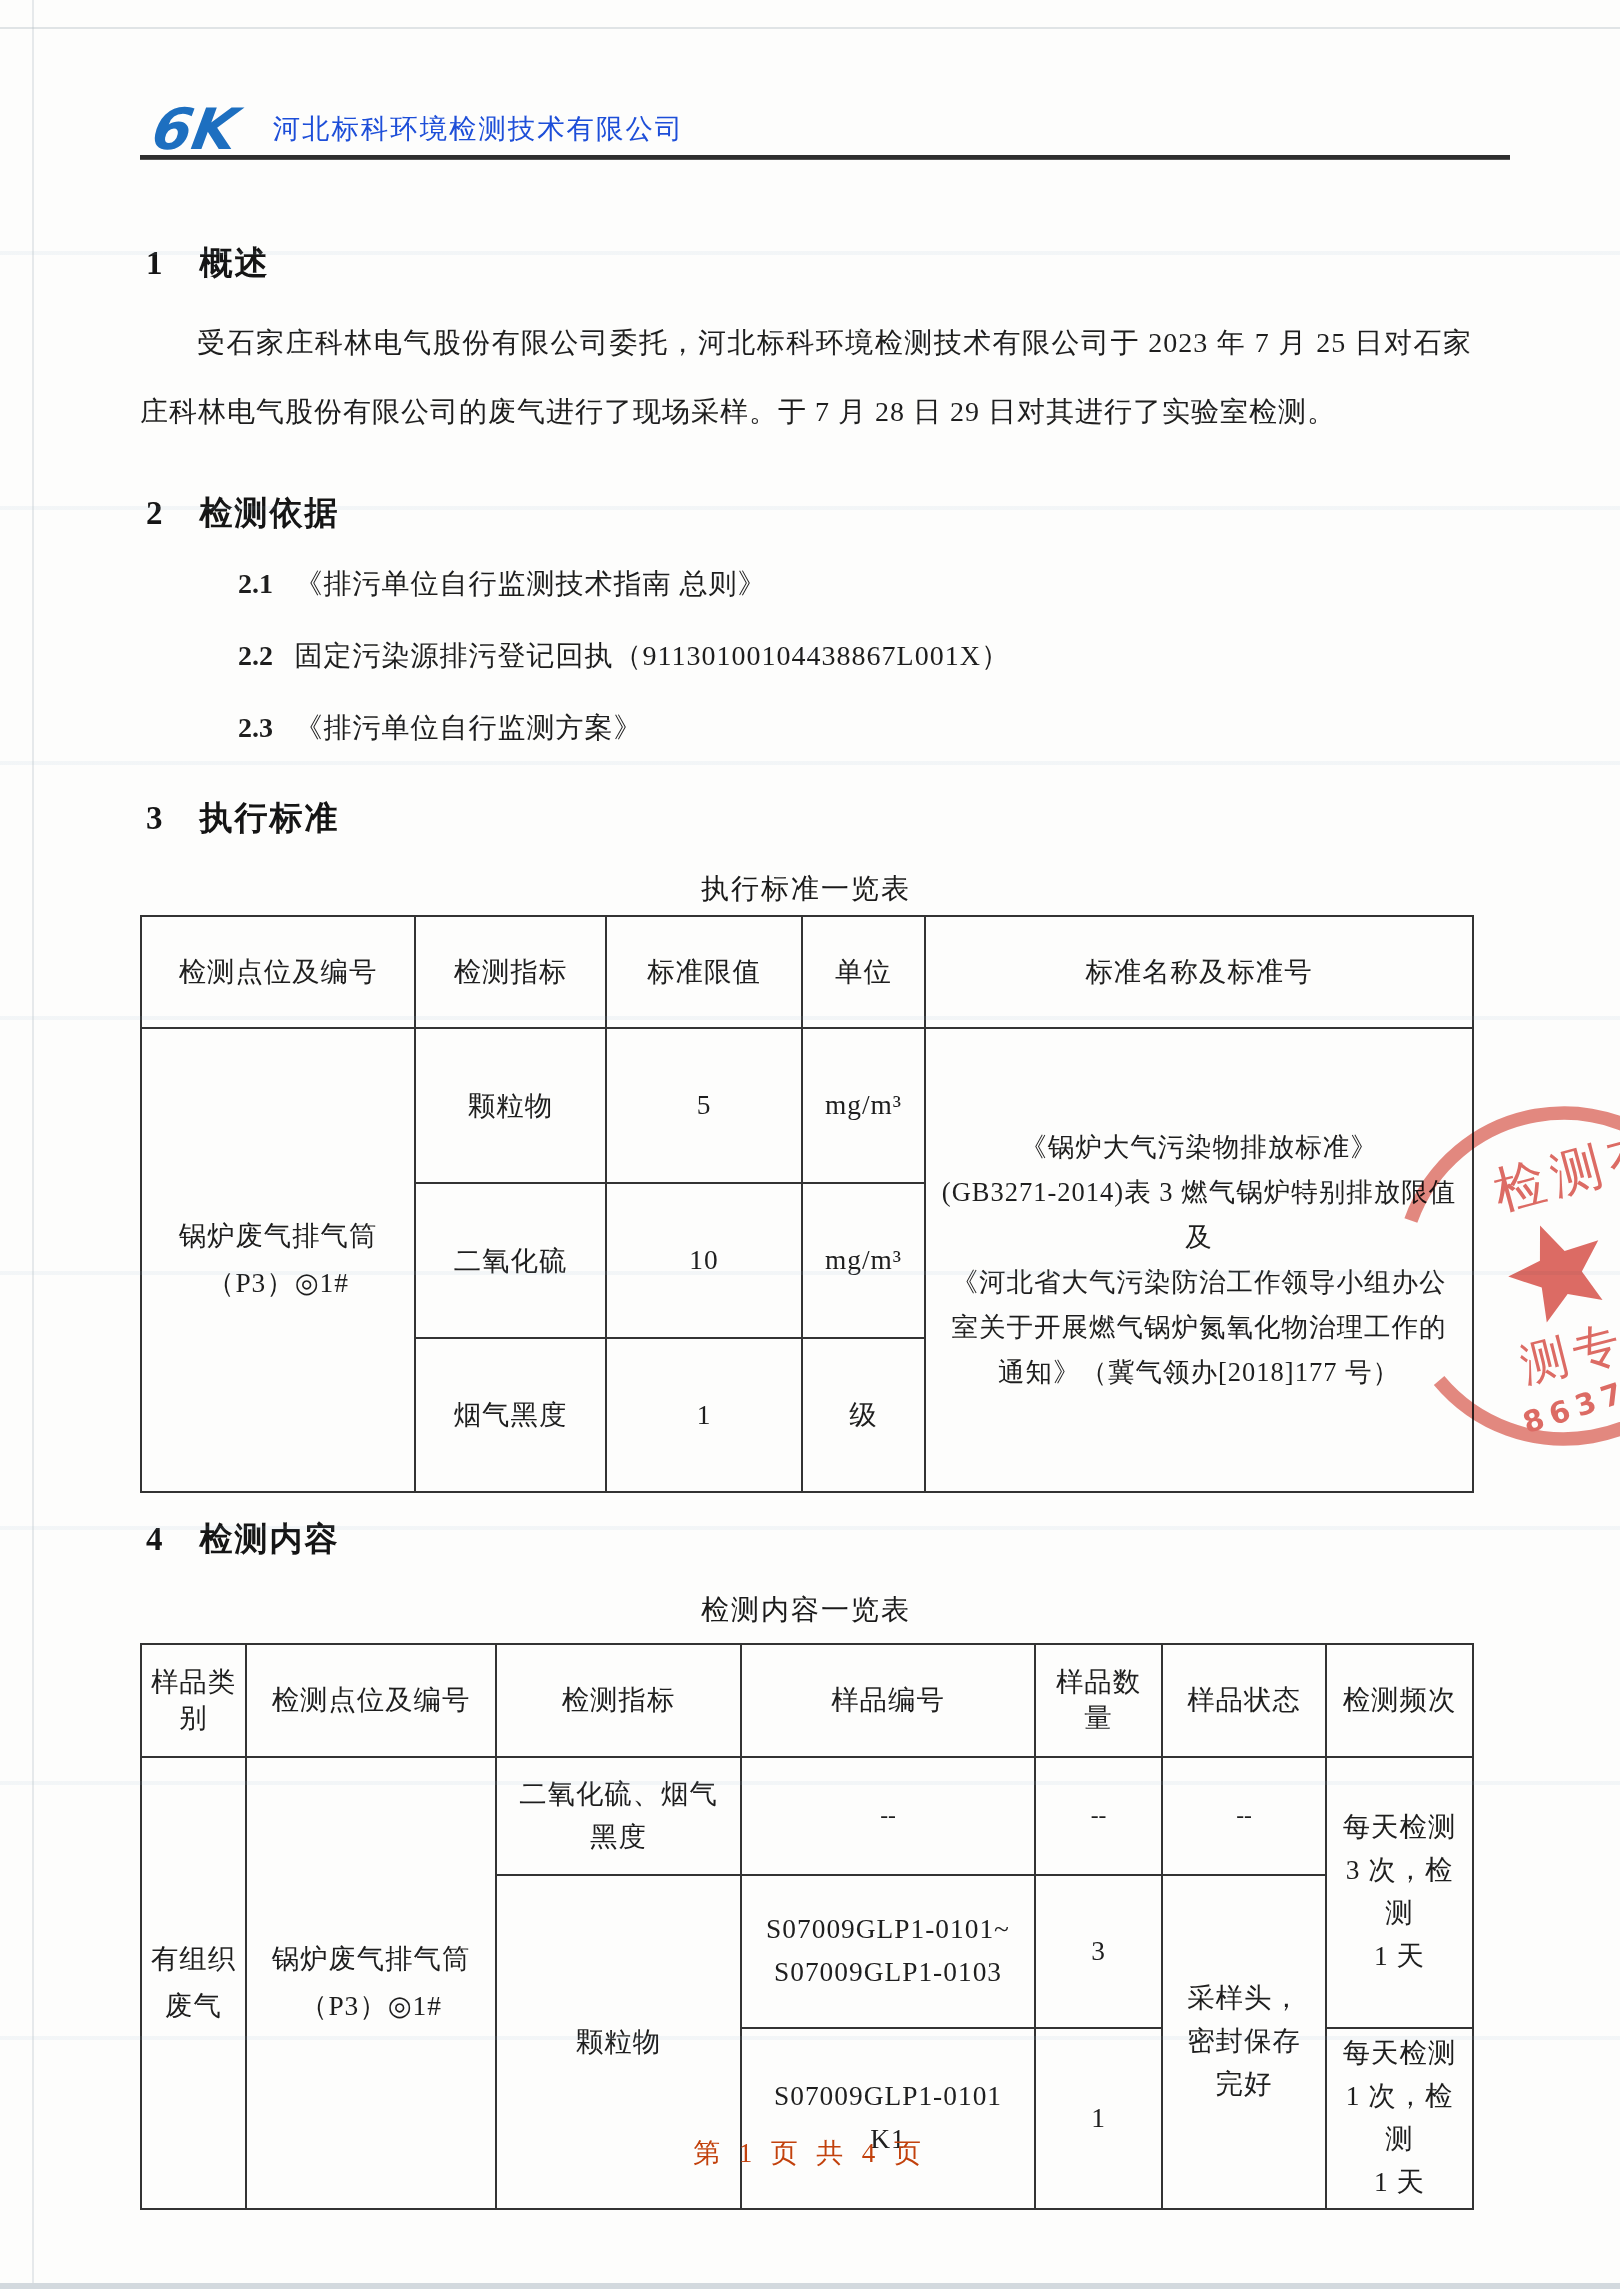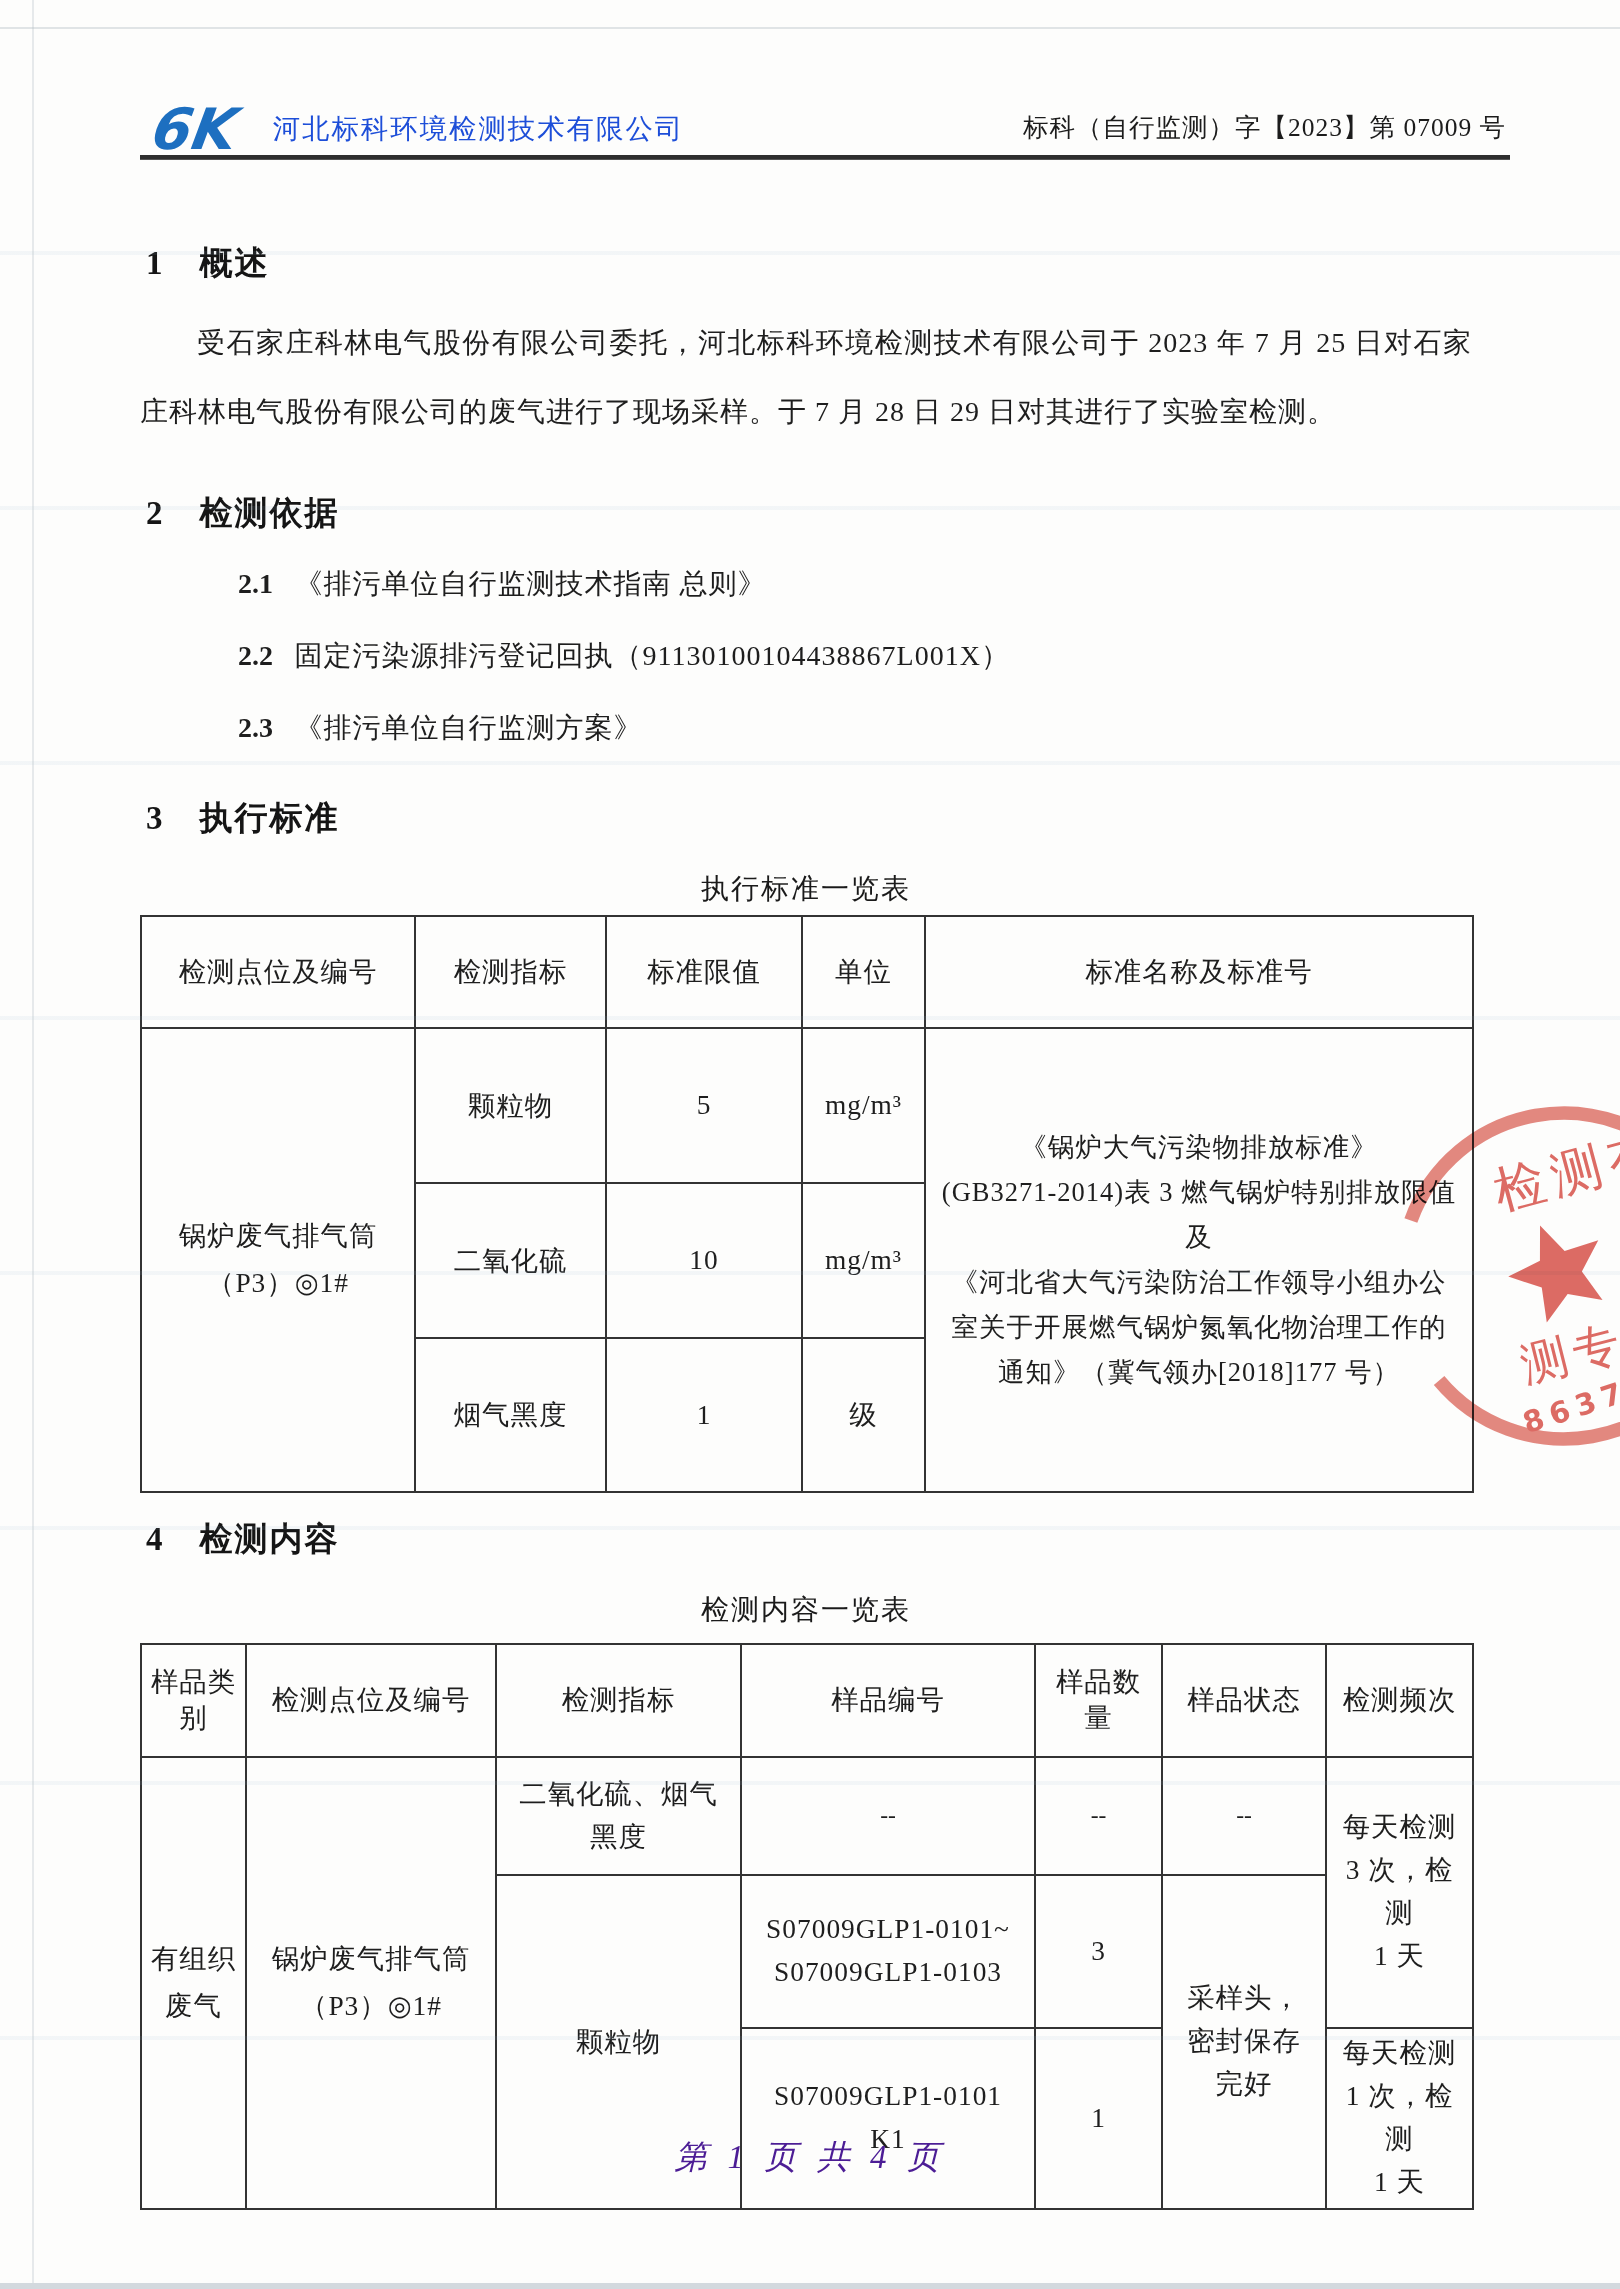--- a/index.html
+++ b/index.html
@@ -61,21 +61,21 @@
   .hdr-row th{border-bottom-width:2.9px;}
   .preline{white-space:pre-line;}
   .std-cell{font-size:26.5px;line-height:45px;}
   .dash{font-size:23.5px;letter-spacing:0;}
   #table2{margin-top:13.7px;}
   .lh44{line-height:43px;}
   .lh48{line-height:47px;}
 
   .footer{
     position:absolute;left:0;top:2135px;width:100%;
-    text-align:center;font-size:33px;letter-spacing:5.9px;color:#4c1d95;font-style:italic;
+    text-align:center;font-size:27px;letter-spacing:5.9px;color:#c2410c;
   }
 
   .stamp{position:absolute;left:1402px;top:1090px;width:353px;height:372px;pointer-events:none;}
   .stamp svg{display:block;mix-blend-mode:multiply;}
 </style>
 </head>
 <body>
 
 <div class="page">
 
@@ -85,21 +85,20 @@
 
   <div class="header">
     <div class="brand">
       <svg width="114" height="61" viewBox="0 0 116 62">
         <g transform="skewX(-10)">
           <text x="14" y="52" font-family="DejaVu Sans, sans-serif" font-style="italic" font-weight="bold" font-size="58" fill="#1d6fc0">6K</text>
         </g>
       </svg>
       <span class="company">河北标科环境检测技术有限公司</span>
     </div>
-    <div class="docno">标科（自行监测）字【2023】第 07009 号</div>
     <div class="header-rule"></div>
   </div>
 
   <div class="content">
 
     <div id="h1" class="sec-heading">1　概述</div>
     <div class="para">受石家庄科林电气股份有限公司委托，河北标科环境检测技术有限公司于 2023 年 7 月 25 日对石家庄科林电气股份有限公司的废气进行了现场采样。于 7 月 28 日 29 日对其进行了实验室检测。</div>
 
     <div id="h2" class="sec-heading">2　检测依据</div>
     <div class="ref-items">

